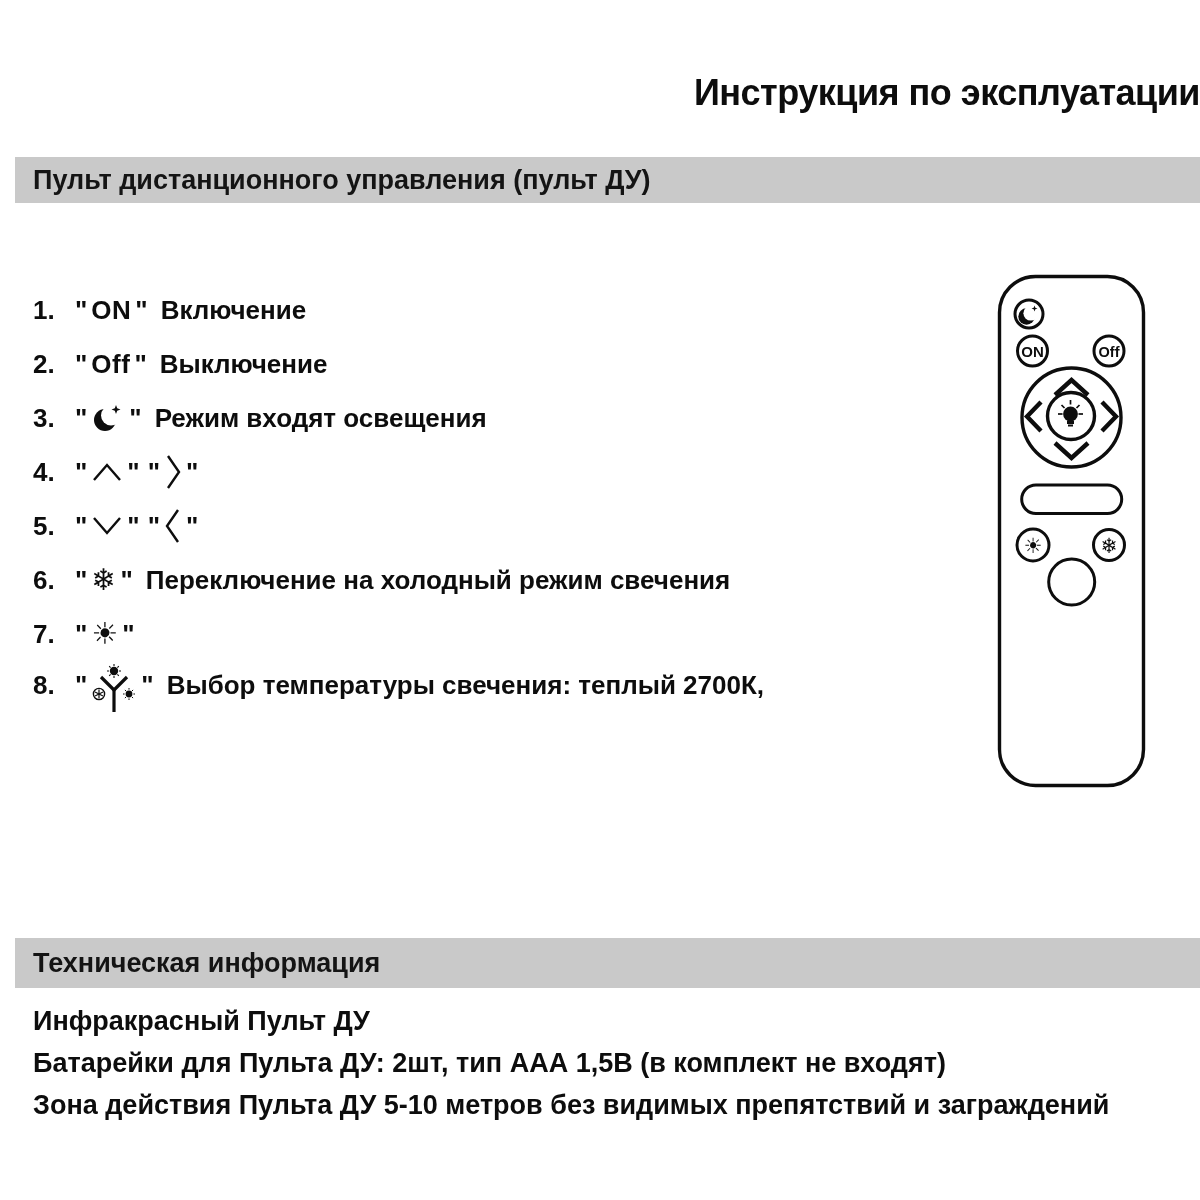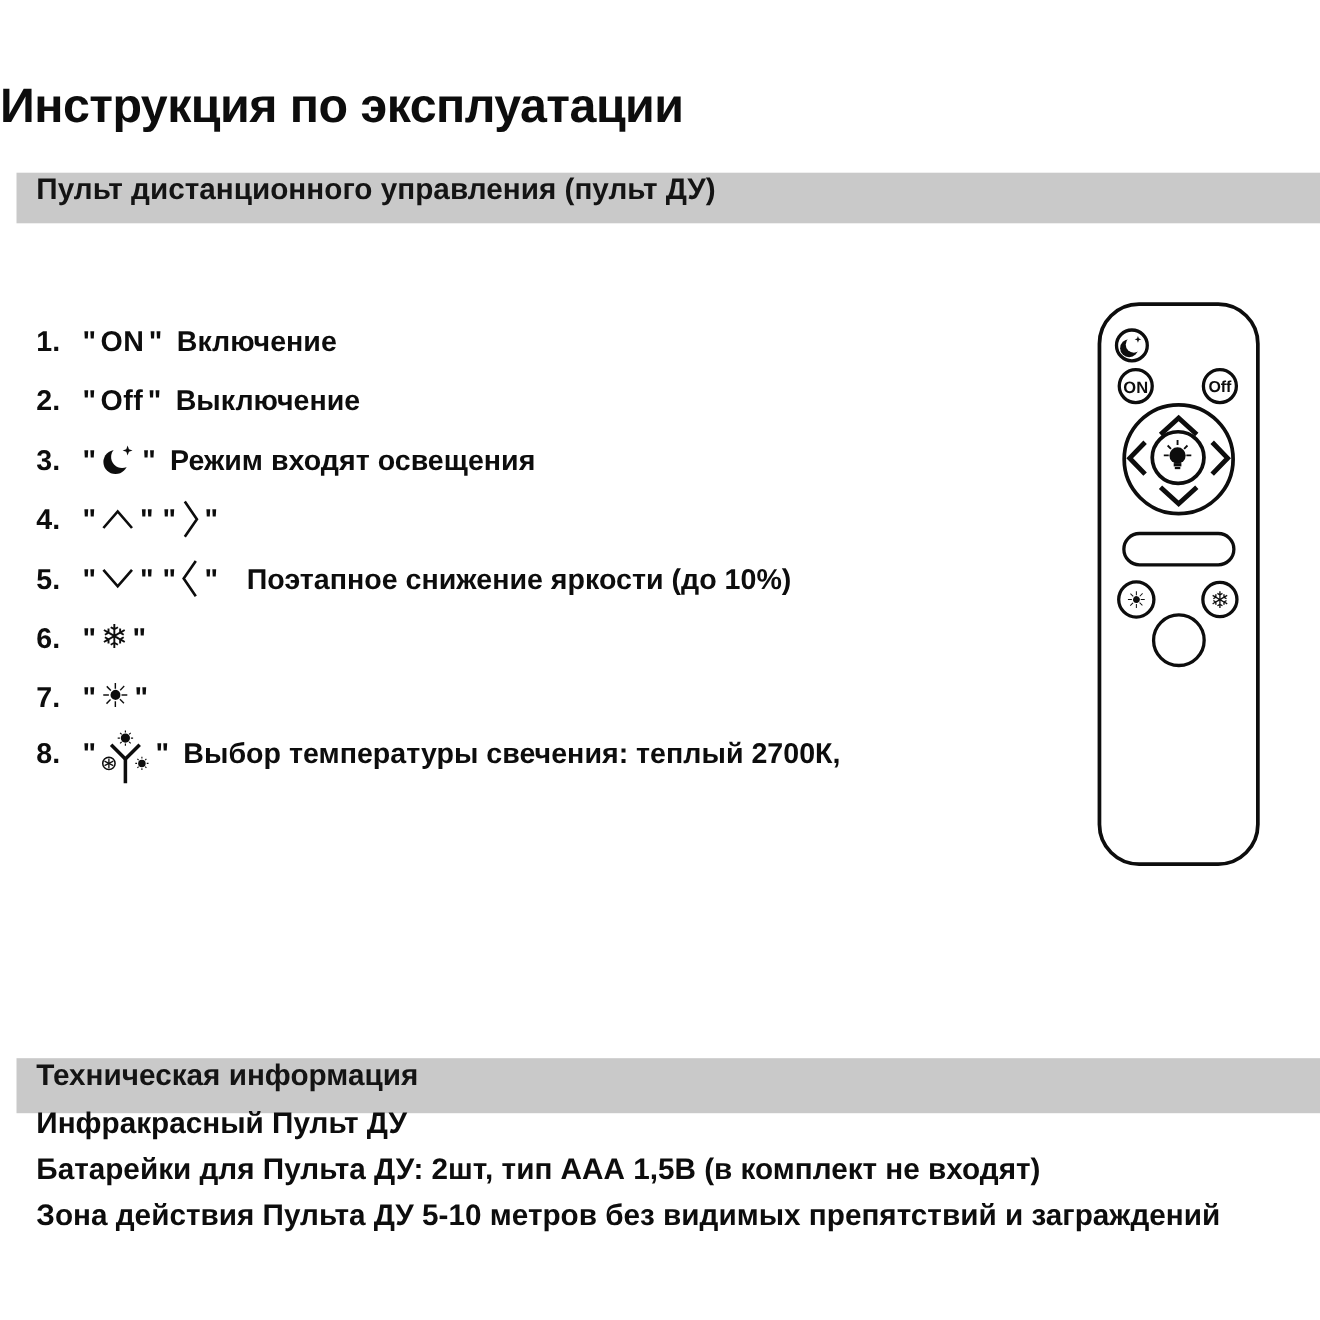--- a/index.html
+++ b/index.html
@@ -2,30 +2,30 @@
 <html><head>
 <meta charset="utf-8">
 <style>
   html,body{margin:0;padding:0;}
   body{
     width:1200px;height:1200px;position:relative;background:#ffffff;
     font-family:"Liberation Sans","DejaVu Sans",sans-serif;
     color:#0d0d0d;overflow:hidden;
   }
   .title{
-    position:absolute;top:72px;left:0;width:1200px;text-align:left;
-    font-size:44px;font-weight:bold;letter-spacing:-0.5px;
+    position:absolute;top:72px;left:0;width:1200px;text-align:right;
+    font-size:36px;font-weight:bold;letter-spacing:-0.5px;
   }
   .section-bar{
     position:absolute;left:15px;right:0;background:#c9c9c9;
-    display:flex;padding-left:18px;box-sizing:border-box;
+    display:flex;align-items:center;padding-left:18px;box-sizing:border-box;
     font-size:27px;font-weight:bold;color:#141414;
   }
   #bar-remote{top:157px;height:46px;}
-  #bar-tech{top:938px;height:50px;margin-top:24px;}
+  #bar-tech{top:938px;height:50px;}
 
   .list{position:absolute;left:33px;top:283px;width:930px;}
   .li-row{display:flex;align-items:center;height:54px;font-size:26px;font-weight:bold;}
   .li-row .num{width:38px;flex:0 0 38px;}
   .q{margin:0 4px;}
   .key{letter-spacing:0.5px;}
   .lbl{margin-left:9px;white-space:nowrap;}
   .lbl-wide{margin-left:22px;}
   .sym{display:inline-flex;align-items:center;justify-content:center;}
   .uni-icon{font-family:"DejaVu Sans",sans-serif;font-weight:normal;font-size:30px;line-height:1;}
@@ -108,28 +108,28 @@
       </svg>
     </span>
     <span class="q">"</span>
     <span class="q">"</span>
     <span class="sym inline-svg">
       <svg width="18" height="38" viewBox="0 0 18 38">
         <polyline points="14,3 3,19 14,35" fill="none" stroke="#0d0d0d" stroke-width="2.4"></polyline>
       </svg>
     </span>
     <span class="q">"</span>
-    <span class="lbl lbl-wide">Поэтапное снижение яркости (до 10%)</span>
   </div>
 
   <div class="li-row">
     <span class="num">6.</span>
     <span class="q">"</span>
     <span class="sym uni-icon">❄</span>
     <span class="q">"</span>
+    <span class="lbl">Переключение на холодный режим свечения</span>
   </div>
 
   <div class="li-row">
     <span class="num">7.</span>
     <span class="q">"</span>
     <span class="sym uni-icon">☀</span>
     <span class="q">"</span>
   </div>
 
   <div class="li-row li8">

